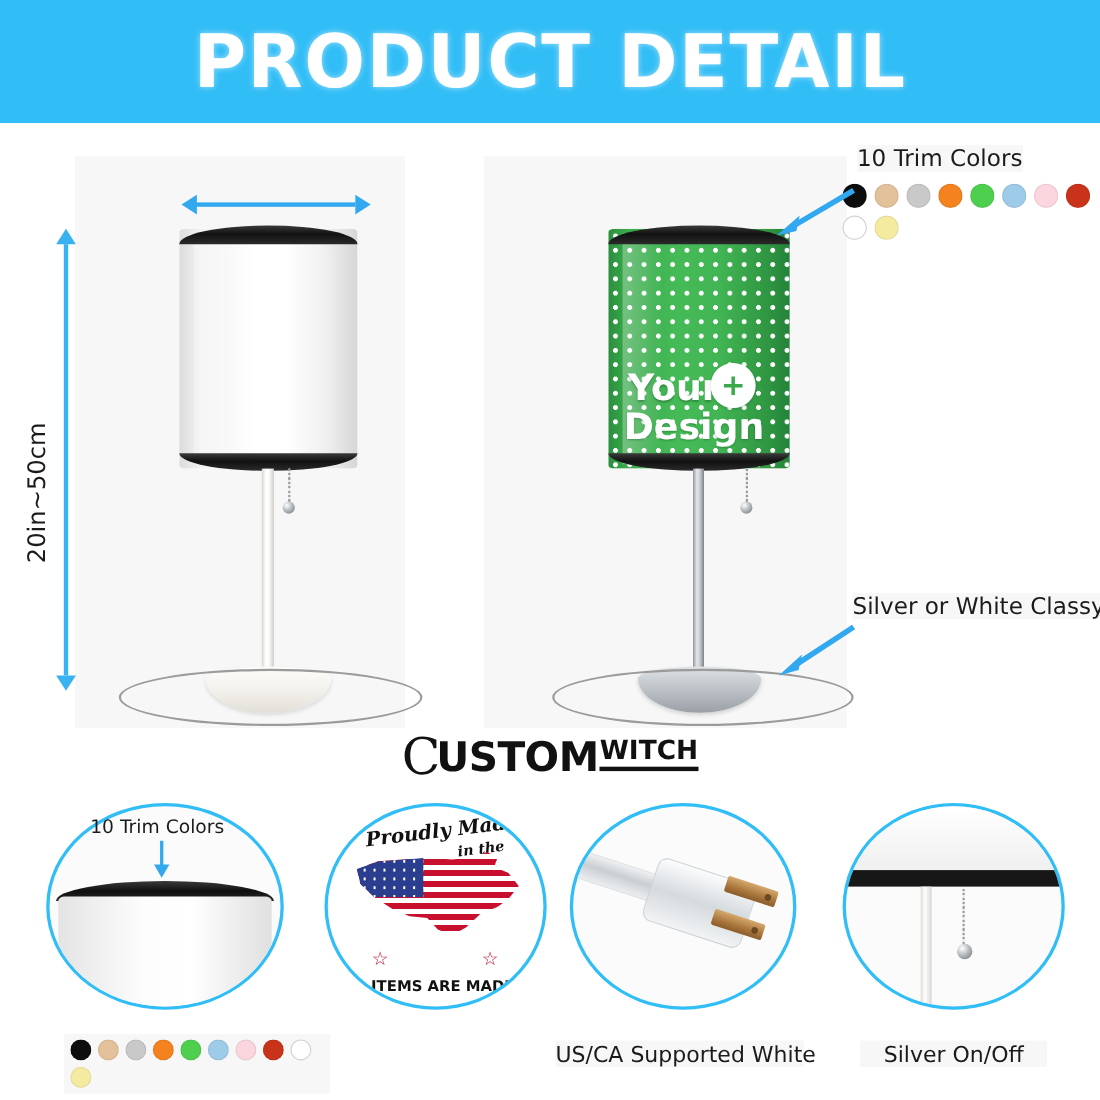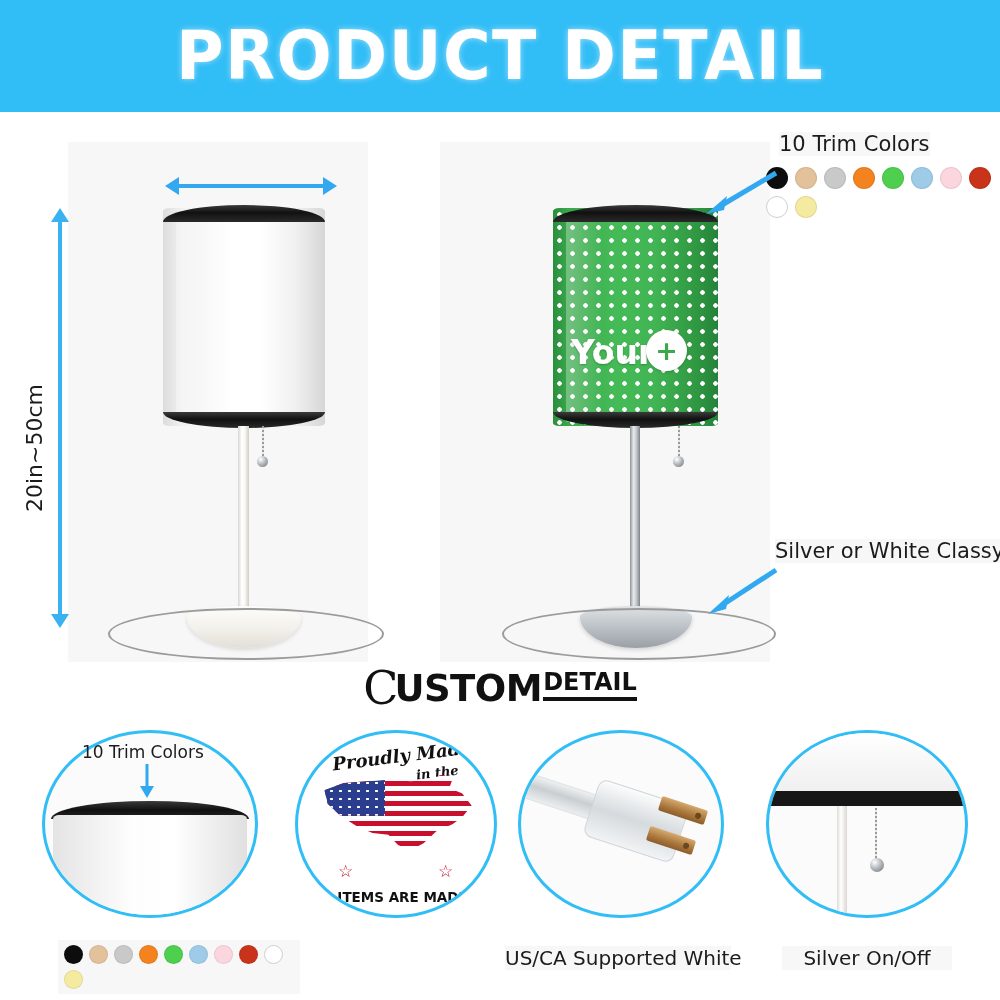--- a/index.html
+++ b/index.html
@@ -269,20 +269,21 @@
 
   <div class="lamp shade-green">
     <div class="shade" style="left:553px;top:96px;width:165px;height:218px;">
       <div class="shade-body"></div>
       <div class="shade-gloss"></div>
 
       <div class="design-text" style="left:18px;top:128px;font-size:33px;">Your</div>
       <div class="plus-badge" style="left:93px;top:122px;width:41px;height:41px;">
         <span style="font-size:27px;">+</span>
       </div>
+      <div class="design-text" style="left:14px;top:163px;font-size:33px;">Design</div>
     </div>
     <div class="trim trim-top" style="left:553px;top:93px;width:165px;height:17px;"></div>
     <div class="trim trim-bot" style="left:553px;top:300px;width:165px;height:16px;"></div>
 
     <div class="chain" style="left:678px;top:314px;height:32px;"></div>
     <div class="chain-bead" style="left:673px;top:344px;"></div>
 
     <div class="pole pole-silver" style="left:630px;top:314px;width:10px;height:190px;"></div>
     <div class="base base-silver" style="left:580px;top:494px;width:112px;height:42px;"></div>
     <div class="cord-ring" style="left:502px;top:496px;width:270px;height:48px;"></div>
@@ -315,21 +316,21 @@
     <svg width="80" height="55" viewBox="0 0 80 55">
       <line x1="76" y1="8" x2="24" y2="42" stroke="#31a8f0" stroke-width="5"></line>
       <polygon points="8,52 29,33 26,47" fill="#31a8f0"></polygon>
     </svg>
   </div>
 </div>
 
 <div class="logo">
   <span class="logo-c">C</span>
   <span class="logo-custom">USTOM</span>
-  <span class="logo-witch">DETAIL</span>
+  <span class="logo-witch">WITCH</span>
 </div>
 
 <div class="feature">
   <div class="circle" style="left:42px;top:730px;width:210px;height:182px;">
     <div class="tc-trim" style="left:6px;top:68px;width:198px;height:18px;"></div>
     <div class="tc-shade" style="left:8px;top:82px;width:194px;height:110px;"></div>
   </div>
   <div class="feature-label" style="left:82px;top:742px;font-size:17px;background:transparent;">10 Trim Colors</div>
   <div class="diag-arrow" style="left:136px;top:764px;width:22px;height:36px;">
     <svg width="22" height="36" viewBox="0 0 22 36">

